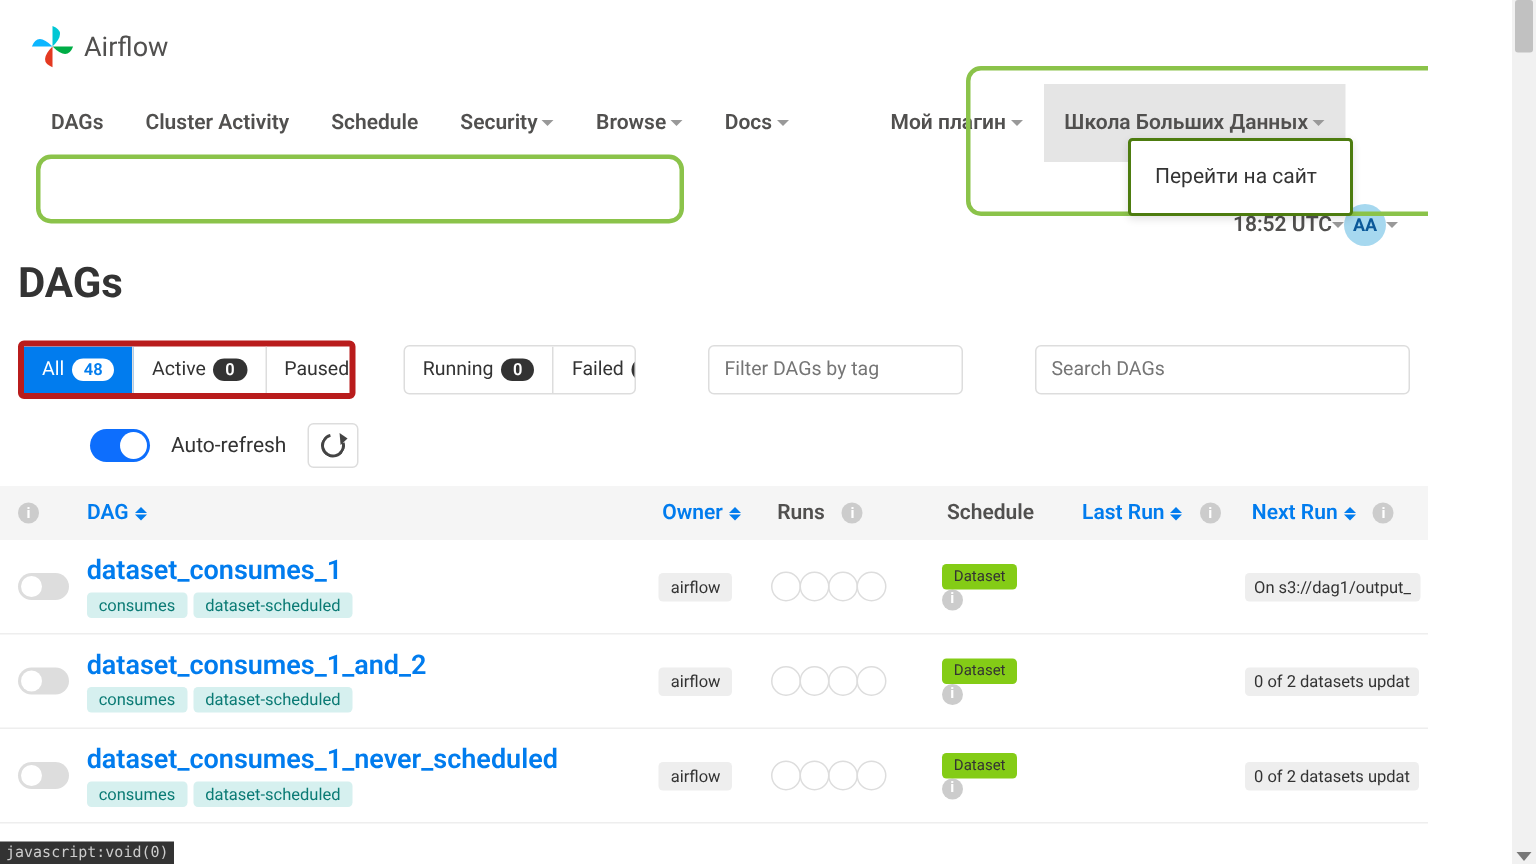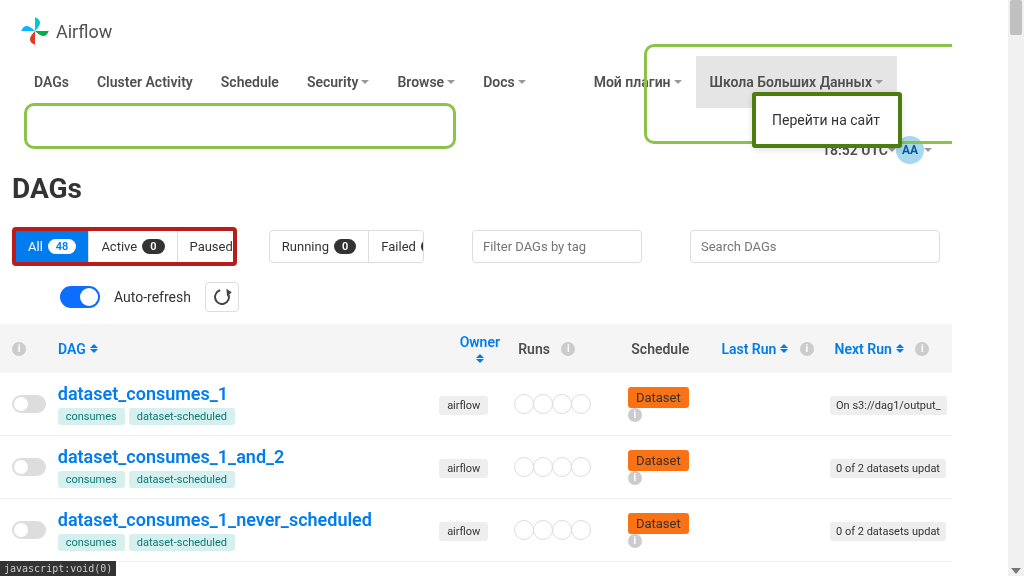--- a/index.html
+++ b/index.html
@@ -14,21 +14,21 @@
 .logo-svg { width: 30px; height: 30px; }
 .logo-text { font-size: 18px; color: #51504f; font-weight: 400; }
 
 .nav { padding: 0 20px 20px; display: flex; flex-wrap: wrap; gap: 0; align-items: center; position: relative; }
 .nav-item { padding: 18px 14px; font-size: 14px; color: #51504f; font-weight: 600; display: flex; align-items: center; gap: 3px; cursor: pointer; }
 .nav-item.long { padding: 18px 14px; }
 .caret { width: 0; height: 0; border-left: 4px solid transparent; border-right: 4px solid transparent; border-top: 4px solid #999; }
 .highlight-box-1 { position: absolute; border: 3px solid #8bc34a; border-radius: 10px; pointer-events: none; }
 .hb1 { left: 644px; top: -12px; width: 318px; height: 100px; }
 .hb2 { left: 24px; top: 47px; width: 432px; height: 46px; }
-.dropdown-open { position: absolute; left: 752px; top: 36px; background: #fff; border: 4px solid #4d7c0f; border-radius: 3px; box-shadow: 0 2px 6px rgba(0,0,0,0.12); padding: 8px 0; min-width: 150px; z-index: 10; }
+.dropdown-open { position: absolute; left: 752px; top: 36px; background: #fff; border: 2px solid #4d7c0f; border-radius: 3px; box-shadow: 0 2px 6px rgba(0,0,0,0.12); padding: 8px 0; min-width: 150px; z-index: 10; }
 .dropdown-item { padding: 8px 16px; font-size: 14px; color: #333; cursor: pointer; }
 .nav-item.active-bg { background: #e5e5e5; }
 
 .topbar-right { display: flex; align-items: center; gap: 0; padding: 8px 20px; justify-content: flex-end; }
 .time-text { font-size: 14px; color: #51504f; font-weight: 600; }
 .user-badge { width: 28px; height: 28px; border-radius: 50%; background: #a6d8ef; color: #0a5899; display: flex; align-items: center; justify-content: center; font-size: 12px; font-weight: 700; }
 
 .page-title { font-size: 28px; font-weight: 700; color: #333; padding: 0 12px 12px; }
 
 .filters-row { padding: 10px 12px; display: flex; align-items: center; gap: 8px; }
@@ -57,35 +57,35 @@
 .th { display: flex; align-items: center; gap: 4px; }
 .th.link { color: #017cee; }
 .th.plain { color: #51504f; }
 .info-icon { width: 14px; height: 14px; border-radius: 50%; background: #ccc; color: #fff; font-size: 10px; display:flex; align-items:center; justify-content:center; font-weight: 700; }
 .sort-icon { display: inline-flex; flex-direction: column; gap: 1px; }
 .sort-up, .sort-down { width:0; height:0; border-left:4px solid transparent; border-right:4px solid transparent; }
 .sort-up { border-bottom:4px solid #017cee; }
 .sort-down { border-top:4px solid #017cee; }
 .c-toggle { width: 48px; }
 .c-dag { flex: 1 1 400px; }
-.c-owner { width: 80px; flex-direction: column; }
+.c-owner { width: 80px; }
 .c-runs { width: 118px; }
 .c-sched { width: 94px; }
 .c-last { width: 118px; }
 .c-next { width: 110px; }
 
 .trow { display: flex; align-items: center; padding: 10px 12px; border-bottom: 1px solid #eee; font-size: 13px; }
 .dag-toggle { width: 34px; height: 18px; background: #ddd; border-radius: 10px; position: relative; }
 .dag-toggle::after { content:''; position: absolute; left: 2px; top: 2px; width: 14px; height: 14px; background: #fff; border-radius: 50%; }
 .dag-name { color: #017cee; font-weight: 600; font-size: 18px; display:block; margin-bottom: 4px; }
 .tag { display:inline-block; background: #d6f0ef; color: #0a7a74; padding: 2px 8px; border-radius: 3px; font-size: 11px; margin-right: 4px; }
 .owner-tag { background: #eee; color: #333; padding: 3px 8px; border-radius: 3px; font-size: 11px; }
 .run-circles { display: flex; gap: 0; }
 .circle { width: 20px; height: 20px; border: 1px solid #ddd; border-radius: 50%; margin-left:-1px; }
-.sched-tag { background: #f97316; color: #333; padding: 3px 8px; border-radius: 3px; font-size: 13px; display:inline-block; }
+.sched-tag { background: #84cc16; color: #333; padding: 3px 8px; border-radius: 3px; font-size: 10px; display:inline-block; }
 .next-box { background: #eee; color: #333; padding: 3px 6px; border-radius: 3px; font-size: 11px; white-space: nowrap; overflow:hidden; }
 
 .statusbar { position: absolute; left: 0; bottom: 0; background: #333; color: #ccc; font-size: 10px; padding: 2px 4px; font-family: monospace; }
 </style>
 </head>
 <body>
 
 <div class="page">
   <div class="header">
     <div class="logo-box">

